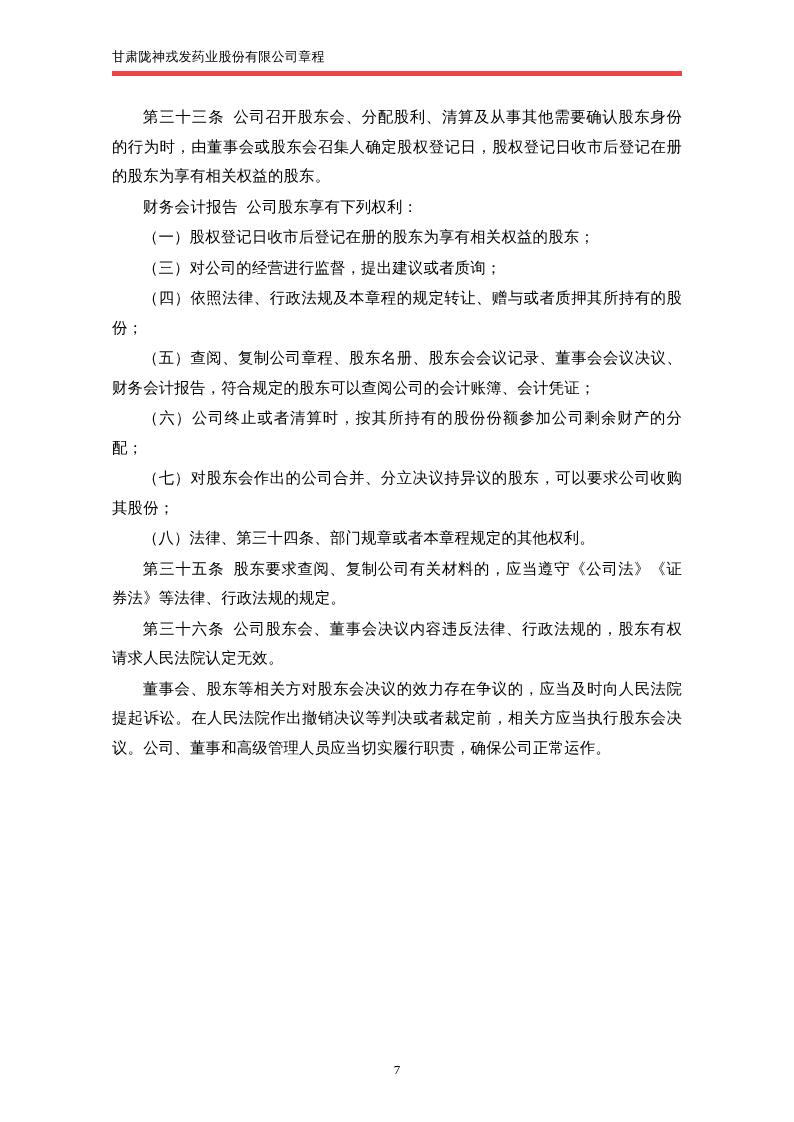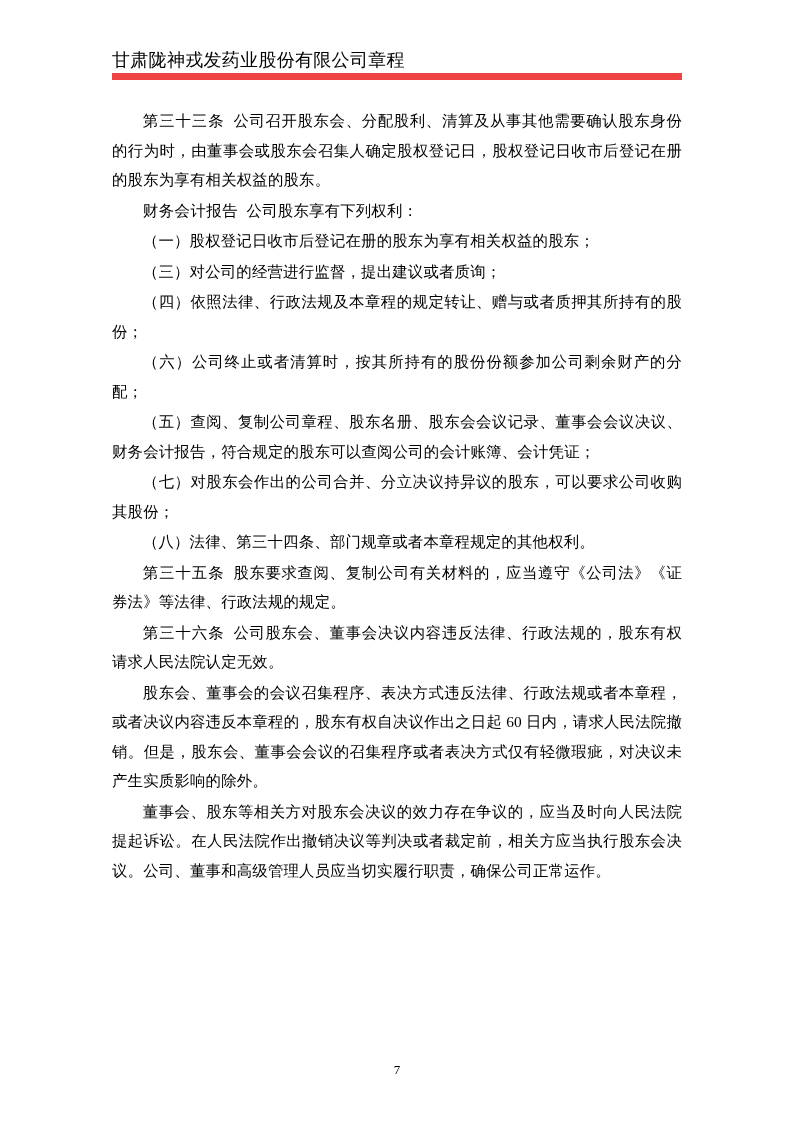--- a/index.html
+++ b/index.html
@@ -14,24 +14,25 @@
     color: #000000;
   }
   .page {
     position: relative;
     width: 794px;
     height: 1122px;
     box-sizing: border-box;
     padding: 48px 112px 40px 112px;
   }
   .header {
-    font-size: 18px;
+    font-size: 13px;
     line-height: 1.4;
     letter-spacing: 0.3px;
-    border-bottom: 7px solid #ef4444;
+    padding-bottom: 5px;
+    border-bottom: 5px solid #ef4444;
     margin-bottom: 26px;
     color: #000;
   }
   .body-text p {
     margin: 0 0 1px 0;
     font-size: 15.4px;
     line-height: 29.5px;
     text-align: justify;
     text-justify: inter-ideograph;
     letter-spacing: 0.2px;
@@ -67,33 +68,32 @@
 
     <p class="indent"><span class="art-label">财务会计报告</span><span class="gap-sm"></span><span>公司股东享有下列权利：</span></p>
 
     <p class="indent">（一）股权登记日收市后登记在册的股东为享有相关权益的股东；</p>
 
 
     <p class="indent">（三）对公司的经营进行监督，提出建议或者质询；</p>
 
     <p class="indent">（四）依照法律、行政法规及本章程的规定转让、赠与或者质押其所持有的股份；</p>
 
+    <p class="indent">（五）查阅、复制公司章程、股东名册、股东会会议记录、董事会会议决议、财务会计报告，符合规定的股东可以查阅公司的会计账簿、会计凭证；</p>
+
     <p class="indent">（六）公司终止或者清算时，按其所持有的股份份额参加公司剩余财产的分配；</p>
-
-    <p class="indent">（五）查阅、复制公司章程、股东名册、股东会会议记录、董事会会议决议、财务会计报告，符合规定的股东可以查阅公司的会计账簿、会计凭证；</p>
 
     <p class="indent">（七）对股东会作出的公司合并、分立决议持异议的股东，可以要求公司收购其股份；</p>
 
     <p class="indent">（八）法律、第三十四条、部门规章或者本章程规定的其他权利。</p>
 
     <p class="indent"><span class="art-label">第三十五条</span><span class="gap-sm"></span><span>股东要求查阅、复制公司有关材料的，应当遵守《公司法》《证券法》等法律、行政法规的规定。</span></p>
 
     <p class="indent"><span class="art-label">第三十六条</span><span class="gap-sm"></span><span>公司股东会、董事会决议内容违反法律、行政法规的，股东有权请求人民法院认定无效。</span></p>
 
-    <p class="indent">股东会、董事会的会议召集程序、表决方式违反法律、行政法规或者本章程，或者决议内容违反本章程的，股东有权自决议作出之日起 60 日内，请求人民法院撤销。但是，股东会、董事会会议的召集程序或者表决方式仅有轻微瑕疵，对决议未产生实质影响的除外。</p>
 
     <p class="indent">董事会、股东等相关方对股东会决议的效力存在争议的，应当及时向人民法院提起诉讼。在人民法院作出撤销决议等判决或者裁定前，相关方应当执行股东会决议。公司、董事和高级管理人员应当切实履行职责，确保公司正常运作。</p>
 
   </div>
 
   <div class="footer">7</div>
 
 </div>
 
 </body></html>

